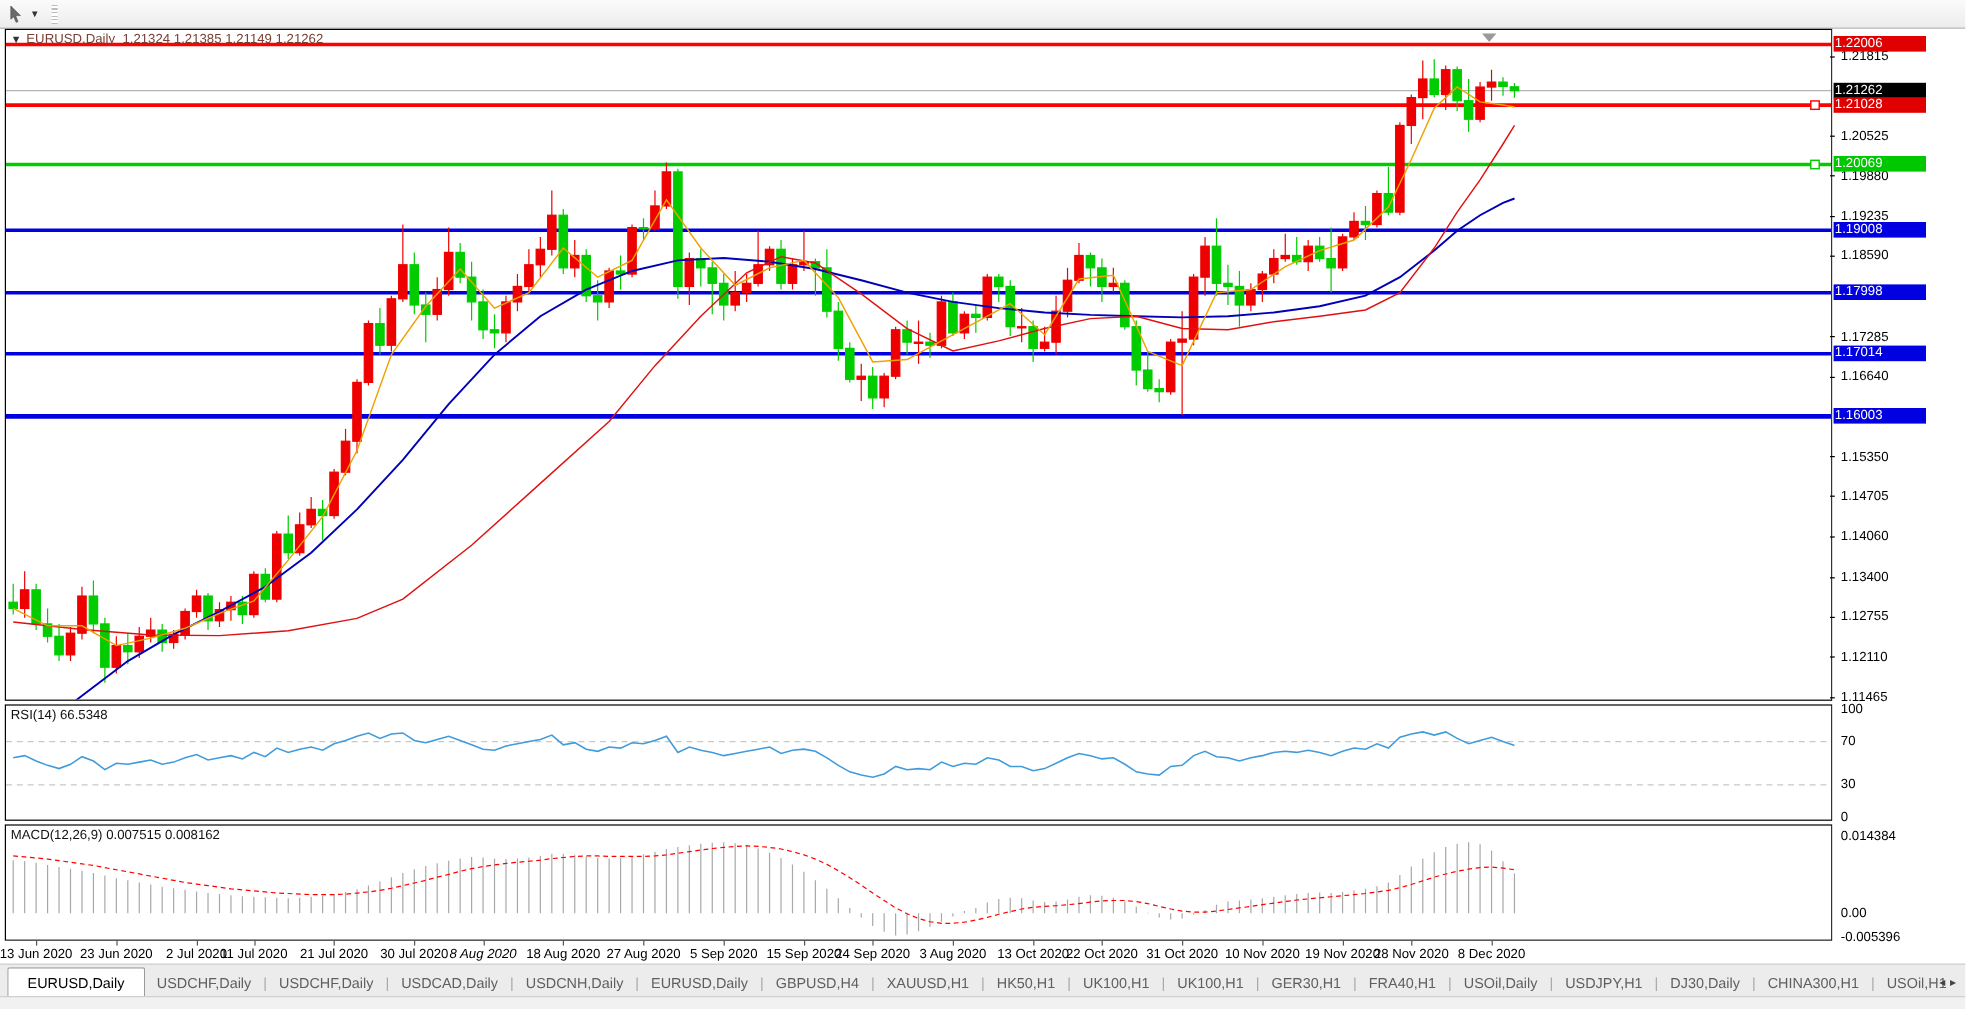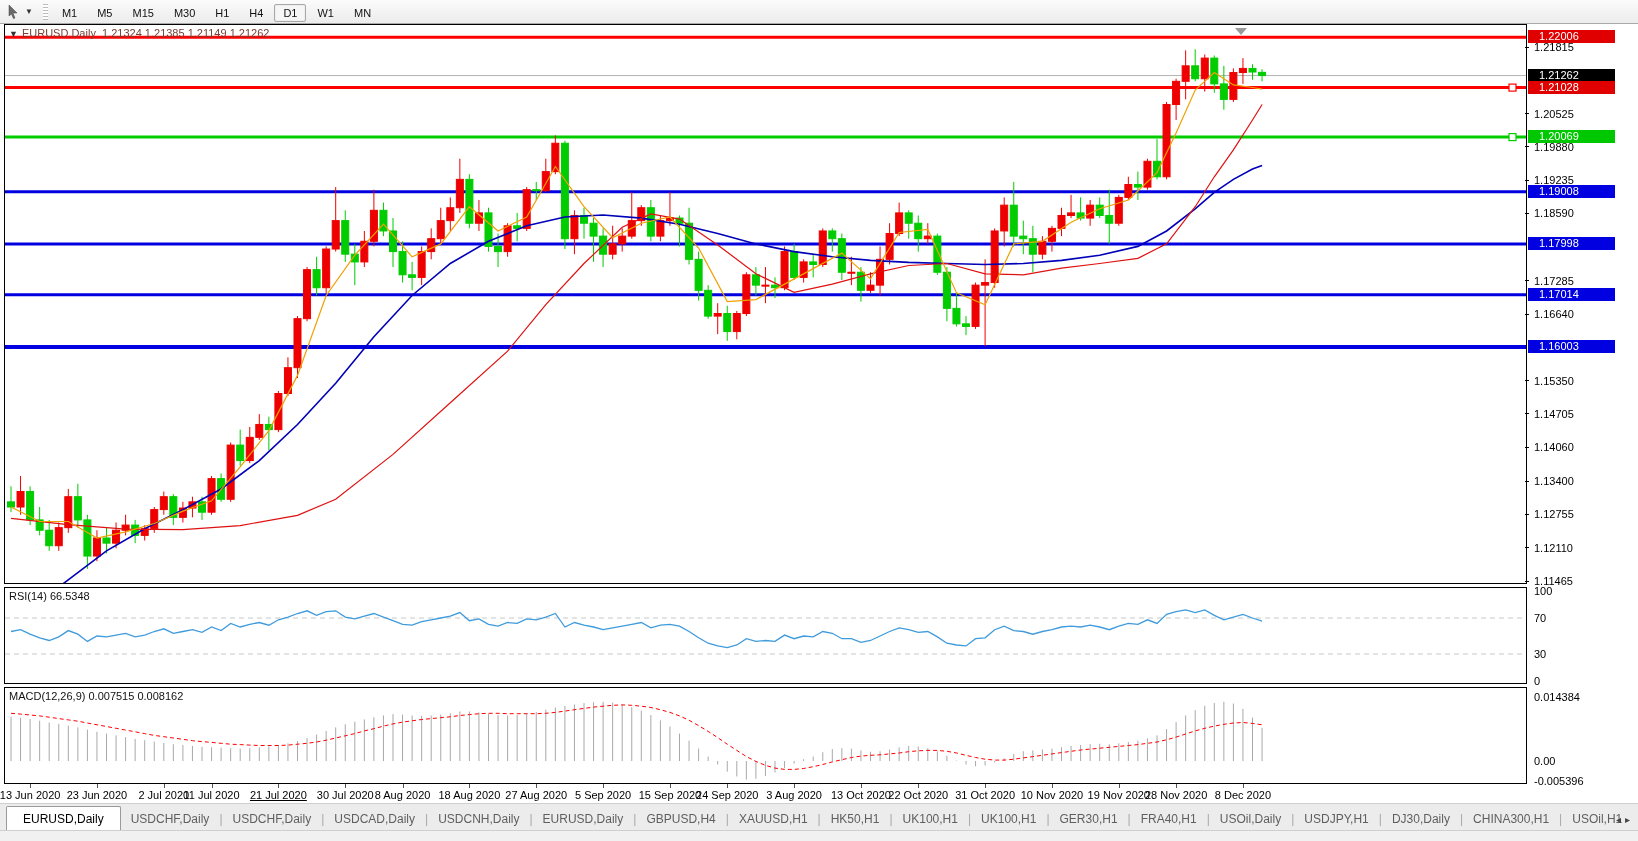--- a/index.html
+++ b/index.html
@@ -16,21 +16,21 @@
   #rsi-pane{top:587px;height:95px;}
   #macd-pane{top:687px;height:95px;}
   .pane svg{position:absolute;left:0;top:0;}
   .pane-label{position:absolute;left:4px;top:2px;font-size:11px;color:#111;z-index:5;white-space:nowrap;}
   #chart-title{color:#784035;}
   #chart-title .caret{color:#333;font-size:9px;margin-right:4px;}
   
   #price-axis{position:absolute;left:1527px;top:24px;width:111px;height:762px;background:#fff;font-size:11px;color:#000;}
   .axis-tick{position:absolute;left:-2px;width:4px;height:1px;background:#000;}
   .axis-label{position:absolute;left:7px;white-space:nowrap;}
-  .axis-badge{position:absolute;left:1px;width:76px;height:13px;line-height:13px;padding-left:11px;color:#fff;font-size:11px;white-space:nowrap;}
+  .axis-badge{position:absolute;left:1px;width:76px;height:13px;line-height:13px;padding-left:1px;color:#fff;font-size:11px;white-space:nowrap;}
   
   #time-axis{position:absolute;left:4px;top:784px;width:1523px;height:19px;background:#fff;font-size:11px;color:#000;}
   .time-tick{position:absolute;top:0;width:1px;height:4px;background:#555;}
   .time-label{position:absolute;top:5px;transform:translateX(-50%);white-space:nowrap;}
   
   #tab-bar{position:absolute;left:0;top:803px;width:1638px;height:27px;background:#ececec;border-top:1px solid #cfcfcf;display:flex;align-items:flex-end;font-size:12px;}
   .tab{color:#5f5f5f;padding:5px 10px;white-space:nowrap;cursor:default;}
   .tab.active{background:#fff;color:#000;border:1px solid #9a9a9a;border-bottom:none;padding:5px 16px;margin-left:6px;border-radius:2px 2px 0 0;}
   .tab-sep{color:#a8a8a8;padding:5px 0;}
   #tab-scroll{position:absolute;right:4px;bottom:6px;font-size:10px;color:#444;letter-spacing:4px;}
@@ -42,21 +42,20 @@
 <div id="app">
 
 <div id="toolbar">
   <div class="tool-icon-group">
     <svg width="16" height="16" viewBox="0 0 16 16">
       <path d="M3 1 L11 9 L7 9 L9 14 L7.4 14.6 L5.5 10 L3 12 Z" fill="#6a6a6a" stroke="#444" stroke-width="0.5"></path>
     </svg>
     <span style="font-size:8px;color:#333;margin-left:3px;">▼</span>
   </div>
   <div class="grip"></div>
-  <div id="tf-buttons"><span class="tf-btn">M1</span><span class="tf-btn">M5</span><span class="tf-btn">M15</span><span class="tf-btn">M30</span><span class="tf-btn">H1</span><span class="tf-btn">H4</span><span class="tf-btn active">D1</span><span class="tf-btn">W1</span><span class="tf-btn">MN</span></div>
 </div>
 
 <div class="pane" id="main-pane">
   <div class="pane-label" id="chart-title">
     <span class="caret">▼</span><span>EURUSD,Daily</span>&nbsp;&nbsp;<span>1.21324 1.21385 1.21149 1.21262</span>
   </div>
   <svg id="main-svg" width="1521" height="558">
         <line x1="0" y1="12.144400000000742" x2="1521" y2="12.144400000000742" stroke="#ff0000" stroke-width="3"></line>
         <line x1="0" y1="62.60920000000023" x2="1521" y2="62.60920000000023" stroke="#ff0000" stroke-width="3"></line>
         <rect x="1504" y="59.10920000000023" width="7" height="7" fill="#fff" stroke="#ff0000" stroke-width="1.2"></rect>
@@ -535,25 +534,25 @@
 <div id="time-axis">
       <div class="time-tick" style="left: 26.1px;"></div>
       <div class="time-label" style="left: 26.1px;">13 Jun 2020</div>
       <div class="time-tick" style="left: 92.95px;"></div>
       <div class="time-label" style="left: 92.95px;">23 Jun 2020</div>
       <div class="time-tick" style="left: 159.8px;"></div>
       <div class="time-label" style="left: 159.8px;">2 Jul 2020</div>
       <div class="time-tick" style="left: 207.55px;"></div>
       <div class="time-label" style="left: 207.55px;">11 Jul 2020</div>
       <div class="time-tick" style="left: 274.4px;"></div>
-      <div class="time-label" style="left: 274.4px; text-decoration: underline;">21 Jul 2020</div>
+      <div class="time-label" style="left: 274.4px;">21 Jul 2020</div>
       <div class="time-tick" style="left: 341.25px;"></div>
       <div class="time-label" style="left: 341.25px;">30 Jul 2020</div>
       <div class="time-tick" style="left: 398.55px;"></div>
-      <div class="time-label" style="left: 398.55px;">8 Aug 2020</div>
+      <div class="time-label" style="left: 398.55px; font-style: italic;">8 Aug 2020</div>
       <div class="time-tick" style="left: 465.4px;"></div>
       <div class="time-label" style="left: 465.4px;">18 Aug 2020</div>
       <div class="time-tick" style="left: 532.25px;"></div>
       <div class="time-label" style="left: 532.25px;">27 Aug 2020</div>
       <div class="time-tick" style="left: 599.1px;"></div>
       <div class="time-label" style="left: 599.1px;">5 Sep 2020</div>
       <div class="time-tick" style="left: 665.95px;"></div>
       <div class="time-label" style="left: 665.95px;">15 Sep 2020</div>
       <div class="time-tick" style="left: 723.25px;"></div>
       <div class="time-label" style="left: 723.25px;">24 Sep 2020</div>

